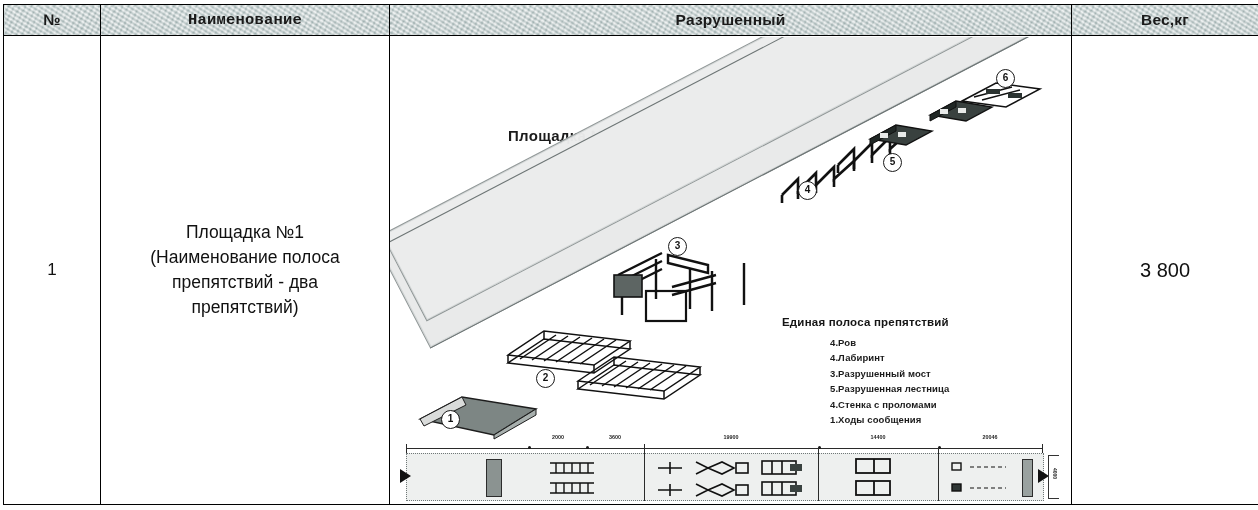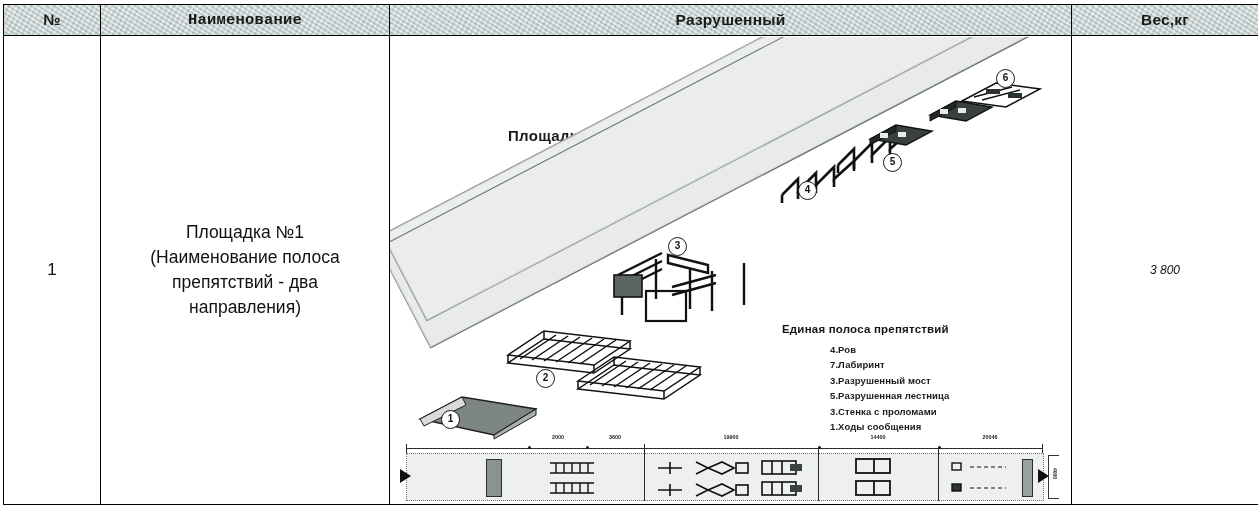--- a/index.html
+++ b/index.html
@@ -23,21 +23,21 @@
   tbody td{background:#fff;}
   .c-num{width:96px;}
   .c-name{width:288px;font-family:Liberation Mono, monospace;}
   .c-img{width:681px;}
   .c-weight{width:186px;}
 
   .row-body td{height:468px;}
   .cell-center{text-align:center;}
   .num-val{font-size:17px;}
   .name-val{font-size:17.5px;line-height:1.42;padding:0 16px;}
-  .weight-val{font-size:12px;font-style:italic;}
+  .weight-val{font-size:20px;}
 
   
   .pic{position:relative;width:100%;height:466px;overflow:hidden;background:#fff;}
 
   .pic-title{
     position:absolute;left:118px;top:90px;
     font-size:15px;font-weight:bold;letter-spacing:.3px;color:#1b1b1b;
   }
 
   
@@ -77,21 +77,21 @@
   .ob{position:absolute;}
   .ob svg{display:block;overflow:visible;}
 
   .marker{
     position:absolute;width:17px;height:17px;border-radius:50%;
     background:#fff;border:1.4px solid #1a1a1a;
     font-size:10px;font-weight:bold;line-height:15px;text-align:center;color:#111;
   }
 
   
-  .legend{position:absolute;left:392px;top:286px;}
+  .legend{position:absolute;left:392px;top:279px;}
   .legend-title{font-size:11.5px;font-weight:bold;letter-spacing:.2px;color:#151515;}
   .legend ol{list-style:none;margin:7px 0 0 0;padding:0 0 0 48px;}
   .legend li{font-size:9.5px;font-weight:bold;line-height:1.62;color:#1b1b1b;letter-spacing:.1px;white-space:nowrap;}
 
   
   .plan{position:absolute;left:8px;top:398px;width:660px;height:66px;}
   .plan-band{
     position:absolute;left:8px;top:18px;width:636px;height:46px;
     background:#eef0ef;border:1px dotted #6f7777;
   }
@@ -133,21 +133,21 @@
 
         <td class="cell-center">
           <div class="num-val">1</div>
         </td>
 
         <td class="cell-center">
           <div class="name-val">
             <div>Площадка №1</div>
             <div>(Наименование полоса</div>
             <div>препятствий - два</div>
-            <div>направления)</div>
+            <div>препятствий)</div>
           </div>
         </td>
 
         <td>
           <div class="pic">
 
             <div class="pic-title">Площадка №1</div>
 
             <div class="persp">
 
@@ -248,24 +248,24 @@
                 </svg>
               </div>
               <div class="marker" style="left:600px;top:28px;">6</div>
 
             </div>
 
             <div class="legend">
               <div class="legend-title">Единая полоса препятствий</div>
               <ol>
                 <li>4.Ров</li>
-                <li>7.Лабиринт</li>
+                <li>4.Лабиринт</li>
                 <li>3.Разрушенный мост</li>
                 <li>5.Разрушенная лестница</li>
-                <li>3.Стенка с проломами</li>
+                <li>4.Стенка с проломами</li>
                 <li>1.Ходы сообщения</li>
               </ol>
             </div>
 
             <div class="plan">
 
               <div class="dim-line"></div>
 
               <div class="dim-tick" style="left:8px;"></div>
               <div class="dim-node" style="left:130px;"></div>

